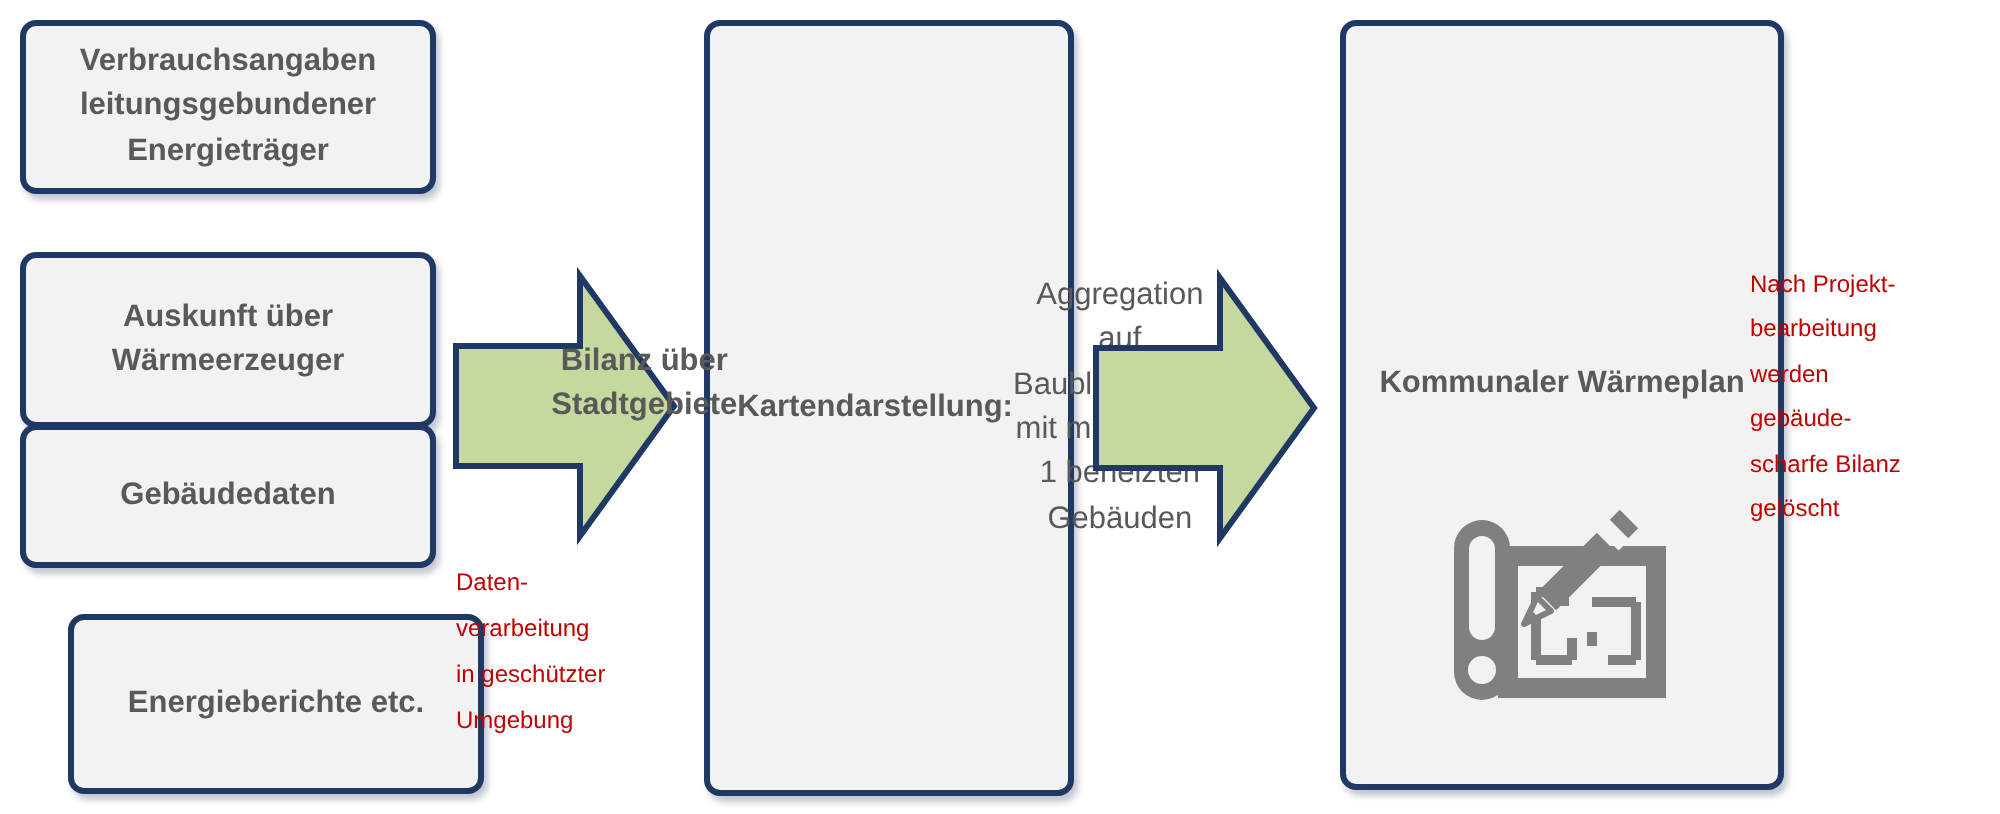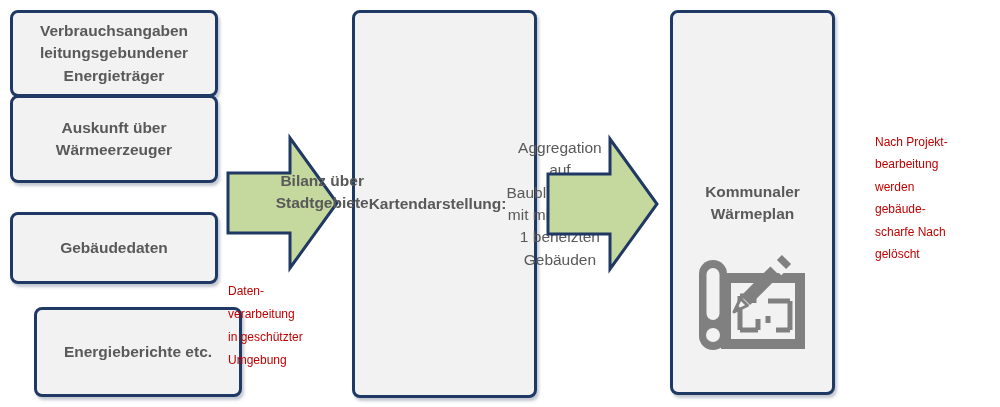--- a/index.html
+++ b/index.html
@@ -26,35 +26,35 @@
     align-items: center;
     justify-content: center;
     text-align: center;
     color: #595959;
     font-weight: bold;
     font-size: 15.5px;
     line-height: 1.45;
   }
   .input-box { left: 10px; width: 208px; padding: 0 10px; }
   #input-box-0 { top: 10px;  height: 87px; }
-  #input-box-1 { top: 95px; height: 88px; }
+  #input-box-1 { top: 126px; height: 88px; }
   #input-box-2 { top: 212px; height: 72px; }
   #input-box-3 { top: 307px; height: 90px; margin-left: 24px; }
 
   .process-box {
     left: 352px; top: 10px; width: 185px; height: 388px;
     flex-direction: row;
     padding: 10px 14px;
   }
   .process-title { font-weight: bold; margin-bottom: 24px; }
   .process-subtitle { font-weight: bold; }
   .process-body { font-weight: normal; }
 
   .output-box {
-    left: 670px; top: 10px; width: 165px; height: 385px;
+    left: 670px; top: 10px; width: 222px; height: 385px;
     display: block;
   }
   .output-title {
     position: absolute;
     top: 168px; left: 0; right: 0;
     text-align: center;
     font-weight: bold;
     color: #595959;
     font-size: 15.5px;
     line-height: 1.45;
@@ -140,17 +140,17 @@
       <polygon points="38,56 51.5,49.5 44.5,42.5" fill="#f2f2f2" stroke="#808080" stroke-width="3" stroke-linejoin="round"></polygon>
       <circle cx="41.5" cy="52.5" r="2.6" fill="#808080"></circle>
     </svg>
   </div>
 
   <div class="note" id="note-deletion">
     <div>Nach Projekt-</div>
     <div>bearbeitung</div>
     <div>werden</div>
     <div>gebäude-</div>
-    <div>scharfe Nach</div>
+    <div>scharfe Bilanz</div>
     <div>gelöscht</div>
   </div>
 
 </div>
 
 </body></html>

